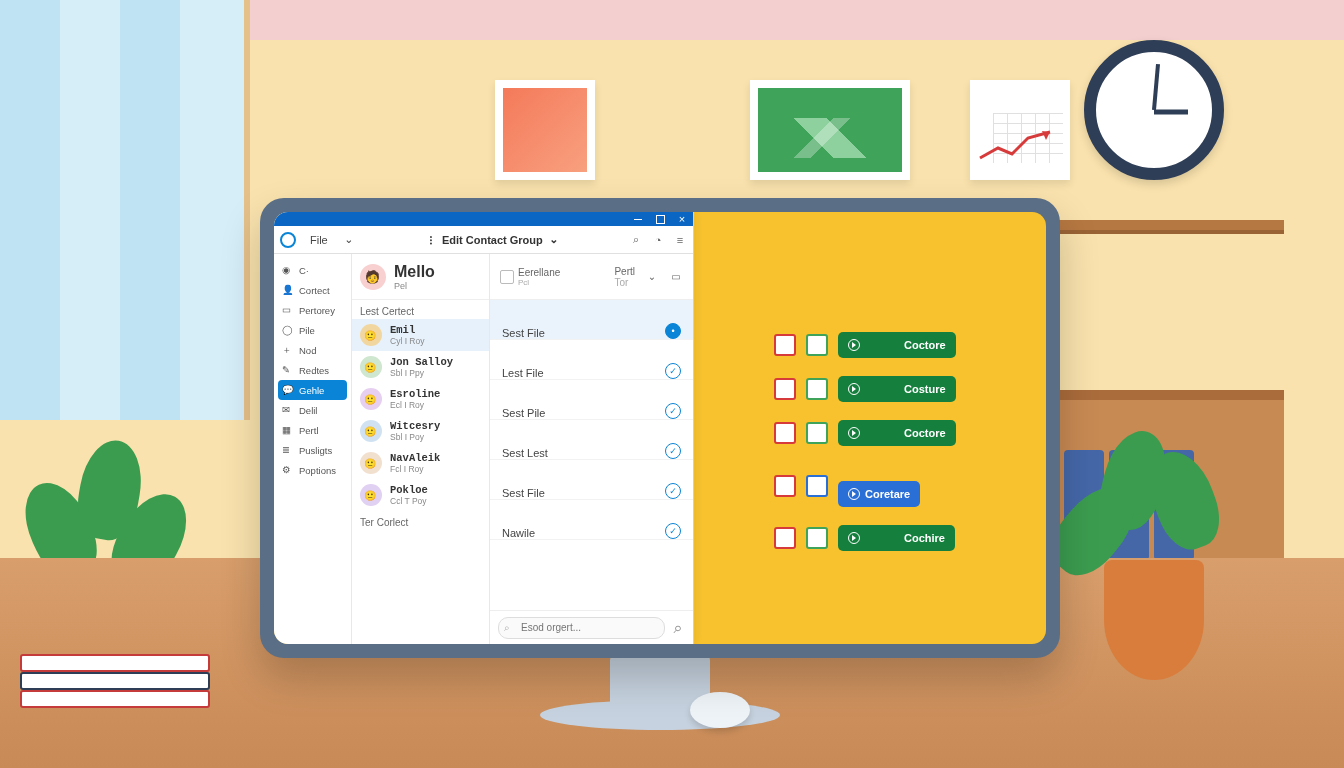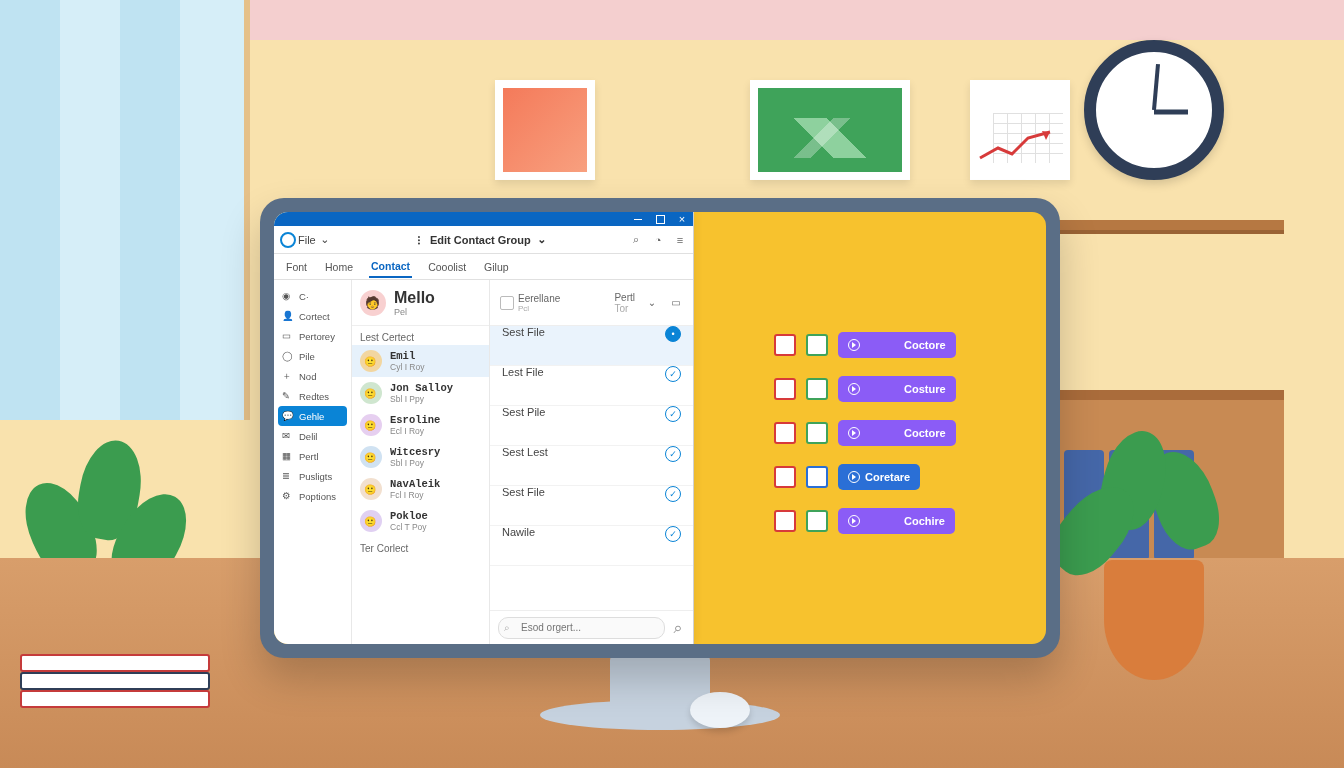--- a/index.html
+++ b/index.html
@@ -44,21 +44,21 @@
 .monitor{position:absolute;left:260px;top:198px;width:800px;height:460px;border-radius:24px;background:#5a6e86;padding:14px;box-shadow:0 20px 40px rgba(0,0,0,0.2);}
 .stand{position:absolute;left:610px;top:650px;width:100px;height:60px;background:#c6d2df;border-radius:10px 10px 0 0;}
 .base{position:absolute;left:540px;top:700px;width:240px;height:30px;background:#c6d2df;border-radius:50%;}
 .screen{width:100%;height:100%;background:#f7c22e;border-radius:14px;overflow:hidden;position:relative;}
 .app{position:absolute;left:0;top:0;width:420px;height:100%;background:#fff;display:flex;flex-direction:column;border-right:1px solid #d0d0d0;box-shadow:2px 0 8px rgba(0,0,0,0.06);}
 .chrome{height:14px;background:#0a66c2;display:flex;justify-content:flex-end;align-items:center;padding:0 4px;gap:8px;}
 .chrome span{width:14px;height:10px;display:flex;align-items:center;justify-content:center;color:#fff;font-size:10px;}
 .chrome .min:after{content:"";display:block;width:8px;height:1px;background:#fff;}
 .chrome .max:after{content:"";display:block;width:7px;height:7px;border:1px solid #fff;}
 .titlebar{height:28px;background:#fff;border-bottom:1px solid #e0e0e0;display:flex;align-items:center;padding:0 6px;font-size:11px;color:#444;}
-.titlebar .tb-left{display:flex;align-items:center;gap:2px;}
+.titlebar .tb-left{display:flex;align-items:center;gap:14px;}
 .titlebar .tb-logo{width:16px;height:16px;border-radius:50%;border:2px solid #0a84d6;}
 .titlebar .tb-center{flex:1;display:flex;align-items:center;justify-content:center;gap:4px;font-weight:600;color:#333;}
 .titlebar .tb-right{display:flex;align-items:center;gap:8px;color:#666;}
 .tb-ico{width:14px;height:14px;display:inline-flex;align-items:center;justify-content:center;}
 .ribbon{height:26px;border-bottom:1px solid #e0e0e0;display:flex;align-items:center;padding:0 10px;gap:14px;font-size:10.5px;color:#555;}
 .ribbon .tab{padding:4px 2px;cursor:pointer;}
 .ribbon .tab.active{color:#0a66c2;border-bottom:2px solid #0a66c2;font-weight:600;}
 .body{flex:1;display:flex;min-height:0;}
 .side{width:78px;border-right:1px solid #e8e8e8;padding:6px 4px;font-size:9.5px;color:#555;}
 .side .srow{display:flex;align-items:center;gap:5px;padding:4px 4px;border-radius:4px;cursor:pointer;}
@@ -74,36 +74,36 @@
 .crow.sel{background:#e6f1fb;}
 .crow .avatar{width:22px;height:22px;}
 .cr-name{font-size:10.5px;color:#333;font-weight:600;font-family:Liberation Mono, monospace;}
 .cr-sub{font-size:8.5px;color:#888;}
 .detail{flex:1;display:flex;flex-direction:column;}
 .dhdr{height:46px;border-bottom:1px solid #eee;display:flex;align-items:center;padding:0 10px;gap:10px;font-size:10px;color:#666;}
 .dhdr .dcol{display:flex;align-items:center;gap:4px;}
 .dhdr .dico{width:14px;height:14px;border:1px solid #bbb;border-radius:2px;}
 .dhdr .spacer{flex:1;}
 .dlist{flex:1;overflow:hidden;}
-.drow{height:40px;border-bottom:1px solid #f2f2f2;display:flex;align-items:flex-start;padding:0 12px;font-size:11px;color:#444;justify-content:space-between;}
+.drow{height:40px;border-bottom:1px solid #f2f2f2;display:flex;align-items:flex-end;padding:0 12px;font-size:11px;color:#444;justify-content:space-between;}
 .drow.sel{background:#eaf3fc;}
 .dcheck{width:16px;height:16px;border:1.5px solid #0a84d6;border-radius:50%;display:flex;align-items:center;justify-content:center;color:#0a84d6;font-size:9px;}
 .dcheck.filled{background:#0a84d6;color:#fff;}
 .dsearch{height:34px;border-top:1px solid #eee;display:flex;align-items:center;padding:0 8px;gap:6px;}
 .dsearch input{flex:1;height:22px;border:1px solid #ddd;border-radius:10px;padding:0 8px 0 22px;font-size:10px;color:#888;background:#fafafa;}
 .dsearch .sico2{position:absolute;margin-left:6px;color:#aaa;font-size:10px;}
 .panel{position:absolute;left:500px;top:120px;display:flex;flex-direction:column;gap:18px;}
 .prow{display:flex;align-items:center;gap:10px;}
 .chk{width:22px;height:22px;background:#fff;border:2px solid;border-radius:3px;}
 .chk.red{border-color:#d73a3a;}
 .chk.green{border-color:#3fa35a;}
 .chk.blue{border-color:#2a6fd6;}
 .pill{height:26px;padding:0 10px;border-radius:5px;display:flex;align-items:center;gap:5px;color:#fff;font-size:11px;font-weight:600;}
-.pill.red{background:#8b5cf6;gap:44px;}
-.pill.blue{background:#2a6fd6;}
+.pill.red{background:#15803d;gap:44px;}
+.pill.blue{background:#2a6fd6;margin-top:17px;}
 .pill .pico{width:12px;height:12px;border:1.5px solid #fff;border-radius:50%;position:relative;}
 .pill .pico:after{content:"";position:absolute;left:3px;top:2px;border-left:4px solid #fff;border-top:3px solid transparent;border-bottom:3px solid transparent;}
 svg{display:block;}
 </style>
 </head>
 <body>
 
 <div class="scene">
   <div class="wall"></div>
   <div class="window"></div>
@@ -162,27 +162,20 @@
             <span class="tb-ico">⁝</span>
             <span>Edit Contact Group</span>
             <span class="tb-ico">⌄</span>
           </div>
           <div class="tb-right">
             <span class="tb-ico">⌕</span>
             <span class="tb-ico">◔</span>
             <span class="tb-ico">≡</span>
           </div>
         </div>
-        <div class="ribbon" id="ribbon">
-            <span class="tab">Font</span>
-            <span class="tab">Home</span>
-            <span class="tab active">Contact</span>
-            <span class="tab">Cooolist</span>
-            <span class="tab">Gilup</span>
-          </div>
         <div class="body">
           <div class="side" id="side">
               <div class="srow">
                 <span class="sico">◉</span>
                 <span>C·</span>
               </div>
               <div class="srow">
                 <span class="sico">👤</span>
                 <span>Cortect</span>
               </div>

